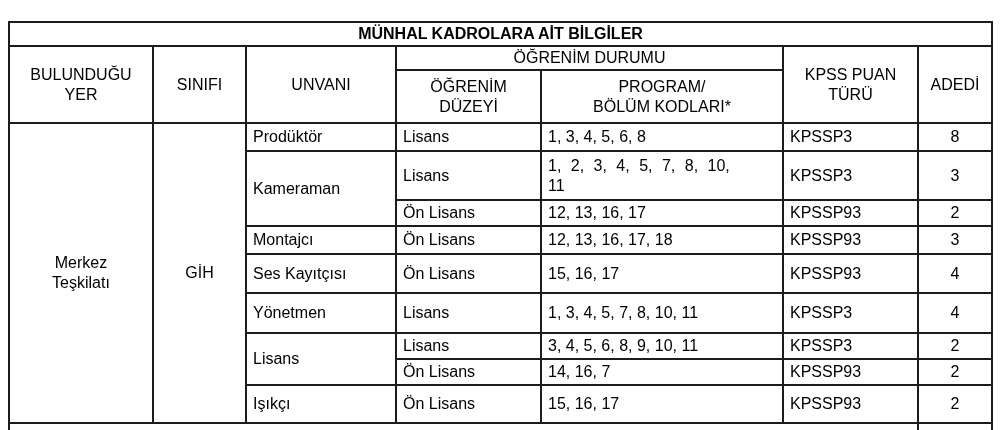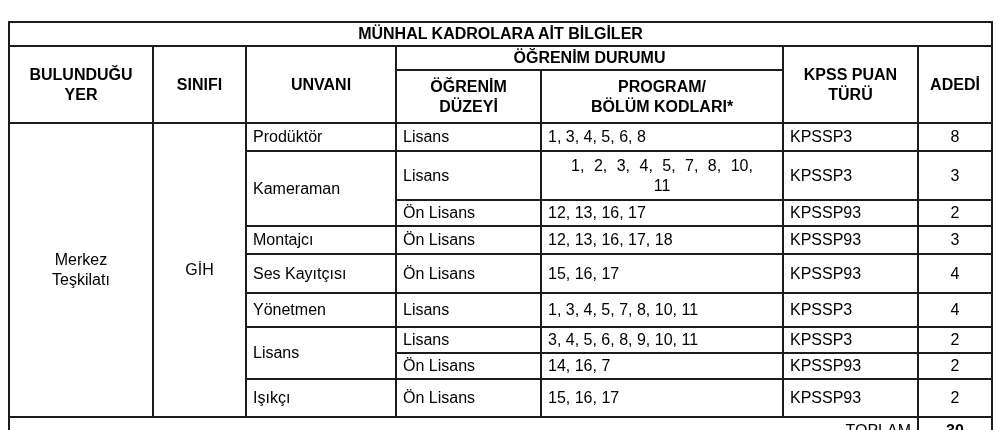--- a/index.html
+++ b/index.html
@@ -14,24 +14,24 @@
   }
   table.vacancy td{
     border:2px solid #1c1c1c;
     font-size:16px;line-height:1.25;
     vertical-align:middle;
     white-space:pre-line;
     overflow:hidden;
     padding:1px 6px;
   }
   td.title-cell{font-weight:bold;font-size:17px;text-align:center;padding:1px 4px;}
-  td.hdr{font-weight:bold;text-align:center;margin-top:20px;}
+  td.hdr{font-weight:normal;text-align:center;margin-top:20px;}
   td.left{text-align:left;padding-left:11px;}
   td.center{text-align:center;}
-  td.spread{word-spacing:5px;text-align:center;}
+  td.spread{word-spacing:5px;}
   td.total-label{font-weight:normal;font-size:17px;text-align:right;padding-right:9px;}
   td.total-value{font-weight:bold;font-size:17px;text-align:center;}
   .footnote{
     position:absolute;left:12px;top:400px;width:970px;
     font-size:17px;font-style:italic;color:#000000;
   }
 </style>
 </head>
 <body>
 
@@ -103,21 +103,21 @@
     </tr>
 
     <tr style="height:39px">
       <td class="left">Ses Kayıtçısı</td>
       <td class="left">Ön Lisans</td>
       <td class="left">15, 16, 17</td>
       <td class="left">KPSSP93</td>
       <td class="center">4</td>
     </tr>
 
-    <tr style="height:34px">
+    <tr style="height:40px">
       <td class="left">Yönetmen</td>
       <td class="left">Lisans</td>
       <td class="left">1, 3, 4, 5, 7, 8, 10, 11</td>
       <td class="left">KPSSP3</td>
       <td class="center">4</td>
     </tr>
 
     <tr style="height:26px">
       <td rowspan="2" class="left">Lisans</td>
       <td class="left">Lisans</td>

